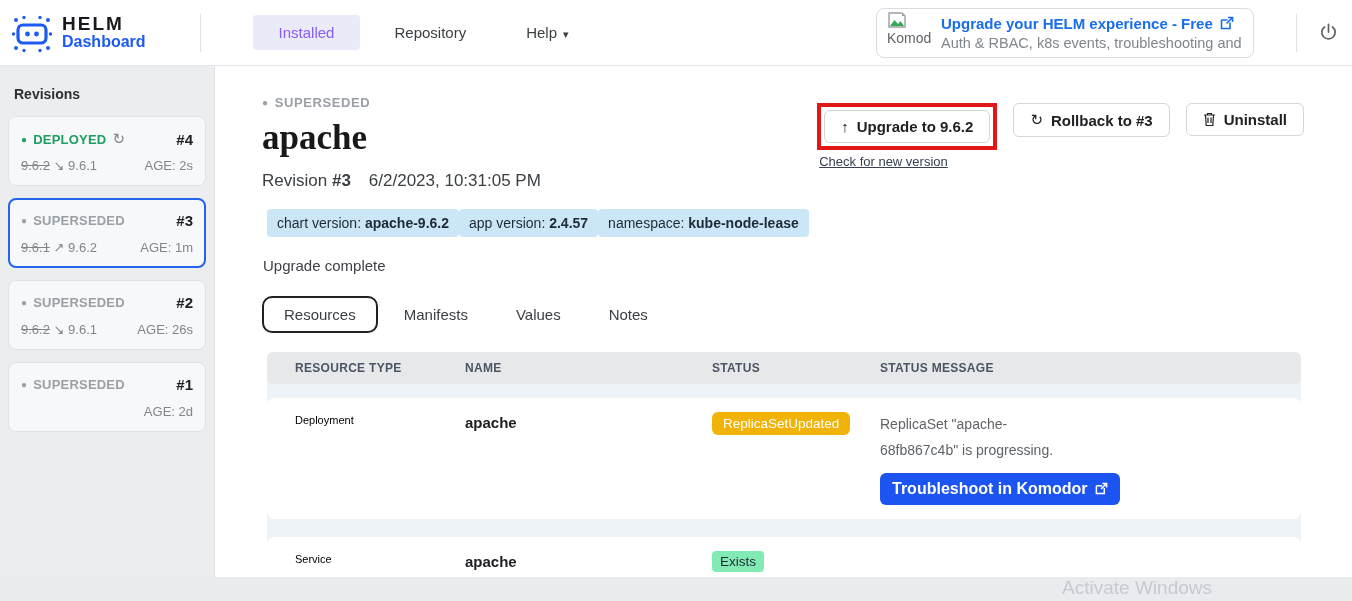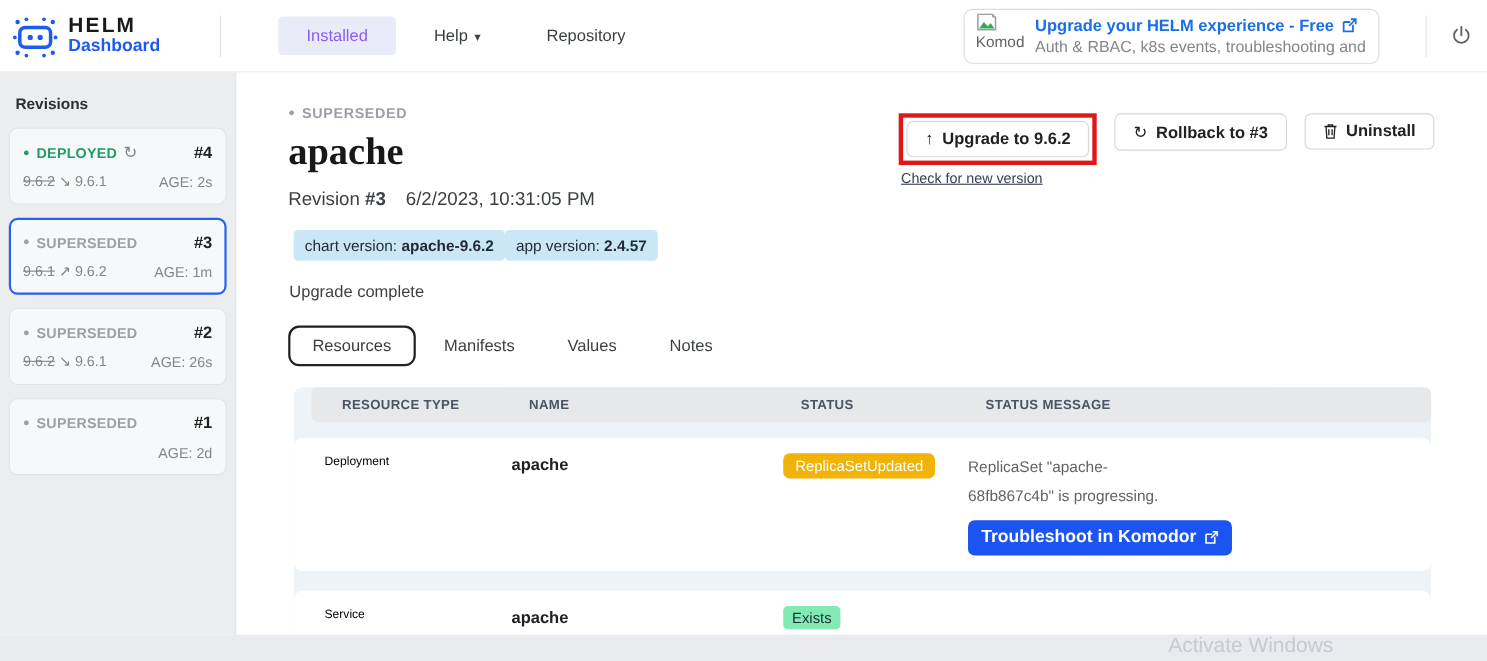--- a/index.html
+++ b/index.html
@@ -96,21 +96,21 @@
   .status-text { margin-top: 20px; margin-left: 1px; font-size: 15px; color: #3f3f46; }
 
   .tabs { display: flex; align-items: center; margin-top: 22px; gap: 4px; }
   .tab { font-size: 15px; color: #3c4043; padding: 8px 20px; cursor: pointer; border: 2px solid transparent; border-radius: 10px; }
   .tab.active { border-color: #202124; }
 
   .table-zone { margin-top: 19px; margin-left: 5px; width: 1034px; background: #eef3f8; border-radius: 8px; padding-bottom: 6px; }
   .thead {
     background: #e7e8ea; border-radius: 6px; height: 32px;
     display: grid; grid-template-columns: 170px 247px 168px auto; align-items: center;
-    padding-left: 28px; font-size: 12px; font-weight: bold; letter-spacing: 0.3px; color: #4b5563; margin-left: 16px;
+    padding-left: 28px; font-size: 12px; font-weight: bold; letter-spacing: 0.3px; color: #4b5563;
   }
   .trow {
     background: #ffffff; border-radius: 8px; margin-top: 14px;
     display: grid; grid-template-columns: 170px 247px 168px auto;
     padding: 14px 0 14px 28px; align-items: start;
   }
   .trow + .trow { margin-top: 18px; }
   .trow .cell-type { font-size: 11px; color: #000000; padding-top: 2px; }
   .trow .cell-name { font-size: 15px; font-weight: bold; color: #202124; padding-top: 2px; }
   .pill { display: inline-block; border-radius: 6px; font-size: 13.5px; padding: 4px 11px; }
@@ -156,24 +156,24 @@
       <span class="logo-text">
         <div class="l1">HELM</div>
         <div class="l2">Dashboard</div>
       </span>
     </div>
 
     <div class="topbar-divider"></div>
 
     <nav class="nav">
       <div class="nav-item active">Installed</div>
+      <div class="nav-item">Repository</div>
       <div class="nav-item">
         <span>Help</span><span class="nav-caret">▾</span>
       </div>
-      <div class="nav-item">Repository</div>
     </nav>
 
     <div class="topbar-spacer"></div>
 
     <div class="banner">
       <div class="banner-img">
         <svg width="20" height="17" viewBox="0 0 20 17">
           <path d="M2 1 h13 l3 3 v11 h-16 z" fill="#ffffff" stroke="#9aa0a6" stroke-width="1.4"></path>
           <path d="M15 1 l3 3 h-3 z" fill="#9aa0a6"></path>
           <path d="M3 14 l4.5-6 3.5 4 2.5-3 3.5 5 z" fill="#34a853"></path>
@@ -301,20 +301,21 @@
               <path d="M1 3 h11 M4.5 3 v-1.5 h4 v1.5 M2.5 3 l0.7 10.5 h6.6 L10.5 3 M5 5.5 v5.5 M8 5.5 v5.5" fill="none" stroke="#202124" stroke-width="1.2"></path>
             </svg>
           </span>
           <span>Uninstall</span>
         </button>
       </div>
 
       <div class="chips">
         <div class="chip"><span>chart version: </span><b>apache-9.6.2</b></div>
         <div class="chip"><span>app version: </span><b>2.4.57</b></div>
+        <div class="chip"><span>namespace: </span><b>kube-node-lease</b></div>
       </div>
 
       <div class="status-text">Upgrade complete</div>
 
       <div class="tabs">
         <div class="tab active">Resources</div>
         <div class="tab">Manifests</div>
         <div class="tab">Values</div>
         <div class="tab">Notes</div>
       </div>

